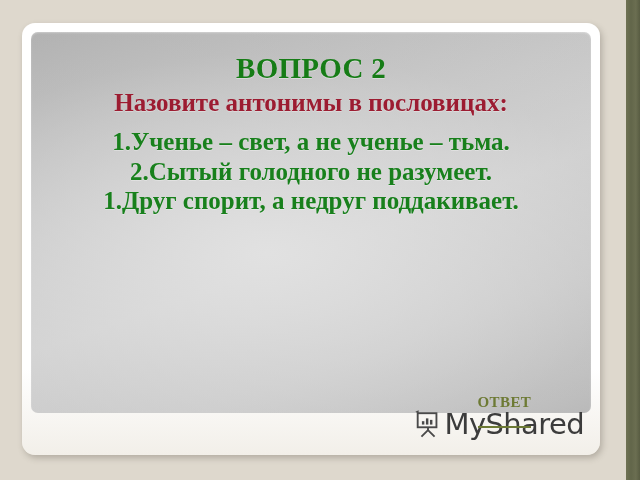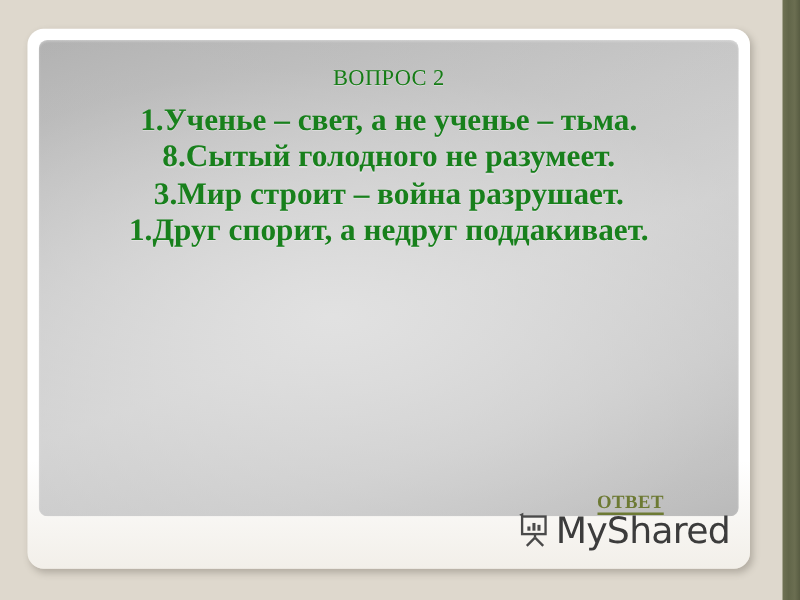--- a/index.html
+++ b/index.html
@@ -61,22 +61,22 @@
   #text-block {
     position: absolute;
     left: 0;
     top: 20px;
     width: 560px;
     text-align: center;
     line-height: 1.12;
   }
 
   .slide-title {
-    font-size: 18px;
-    font-weight: normal;
+    font-size: 29px;
+    font-weight: bold;
     color: #167c16;
     letter-spacing: 0.3px;
     margin: 0 0 5px 0;
     text-shadow: 0 1px 0 rgba(255,255,255,0.35);
     text-align: center;
   }
 
   .slide-subtitle {
     font-size: 25px;
     font-weight: bold;
@@ -131,44 +131,44 @@
   #answer-label {
     position: absolute;
     left: 33px;
     top: -14px;
     font-family: "Liberation Serif", serif;
     font-size: 15px;
     font-weight: bold;
     color: #6d7a34;
     letter-spacing: 0.4px;
     border-bottom: 2px solid #6d7a34;
-    padding-bottom: 0px;
+    padding-bottom: 16px;
     line-height: 15px;
   }
 </style>
 </head>
 <body>
 
 <div id="slide-root">
 
   <div id="edge-strip"></div>
 
   <div id="slide-card">
 
     <div id="content-panel">
 
       <div id="text-block">
 
         <h1 class="slide-title">ВОПРОС 2</h1>
 
+        <h2 class="slide-subtitle">Назовите антонимы в пословицах:</h2>
 
         <ul class="proverb-list">
           <li class="proverb-item">1.Ученье – свет, а не ученье – тьма.</li>
-          <li class="proverb-item">8.Сытый голодного не разумеет.</li>
-          <li class="proverb-item">3.Мир строит – война разрушает.</li>
+          <li class="proverb-item">2.Сытый голодного не разумеет.</li>
           <li class="proverb-item">1.Друг спорит, а недруг поддакивает.</li>
         </ul>
 
       </div>
     </div>
 
     <div id="watermark">
 
       <svg id="easel-icon" viewBox="0 0 32 32">
         <rect x="5" y="4.5" width="20" height="15" fill="none" stroke="#4a4a4a" stroke-width="2"></rect>

